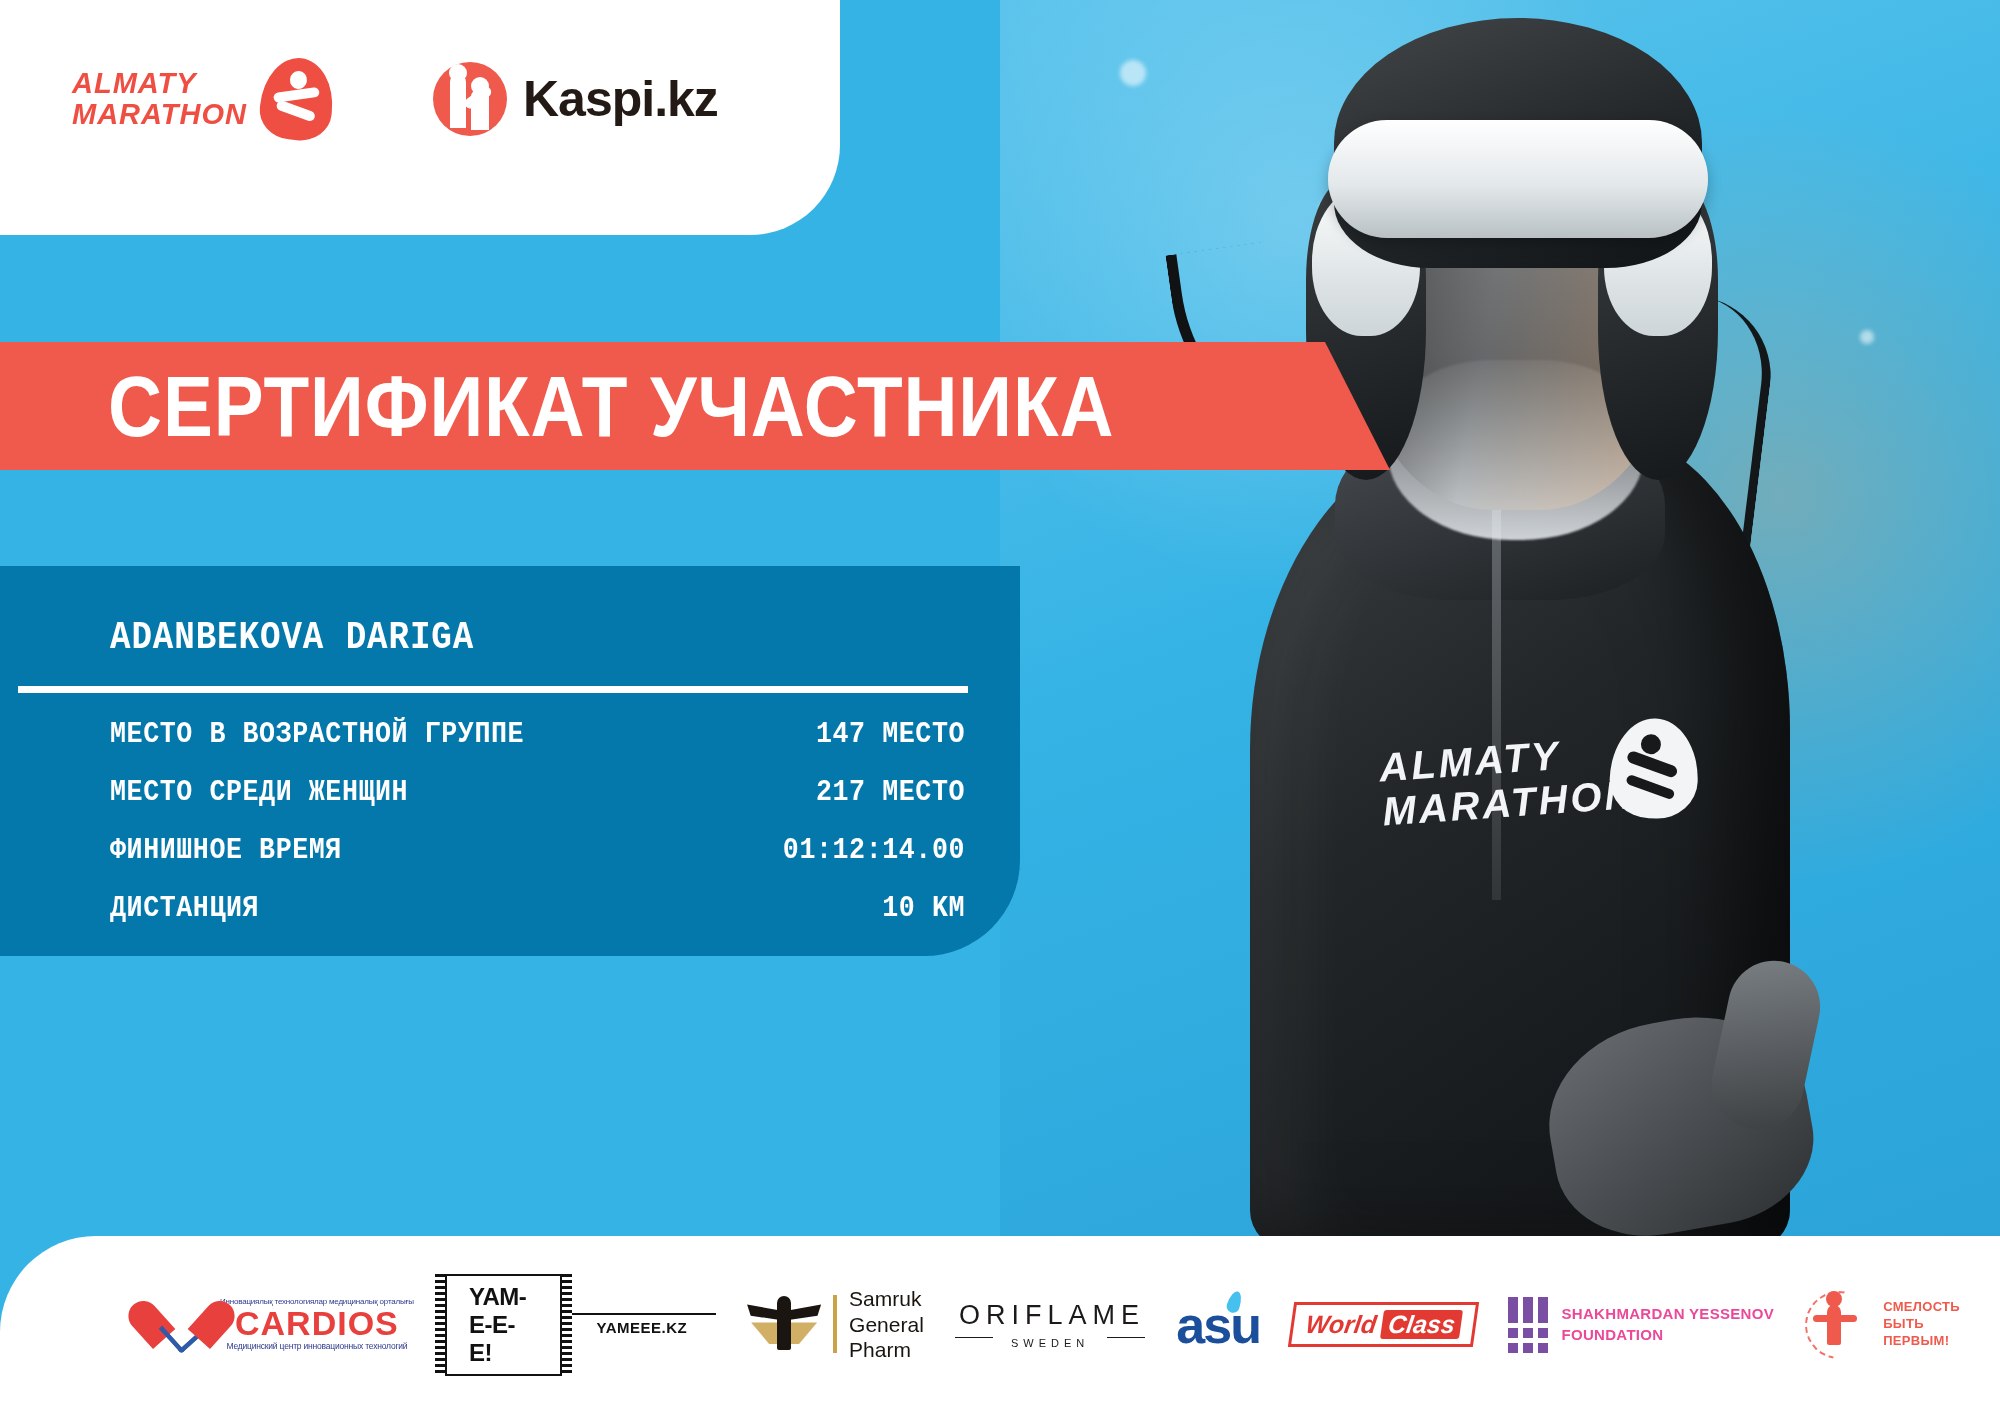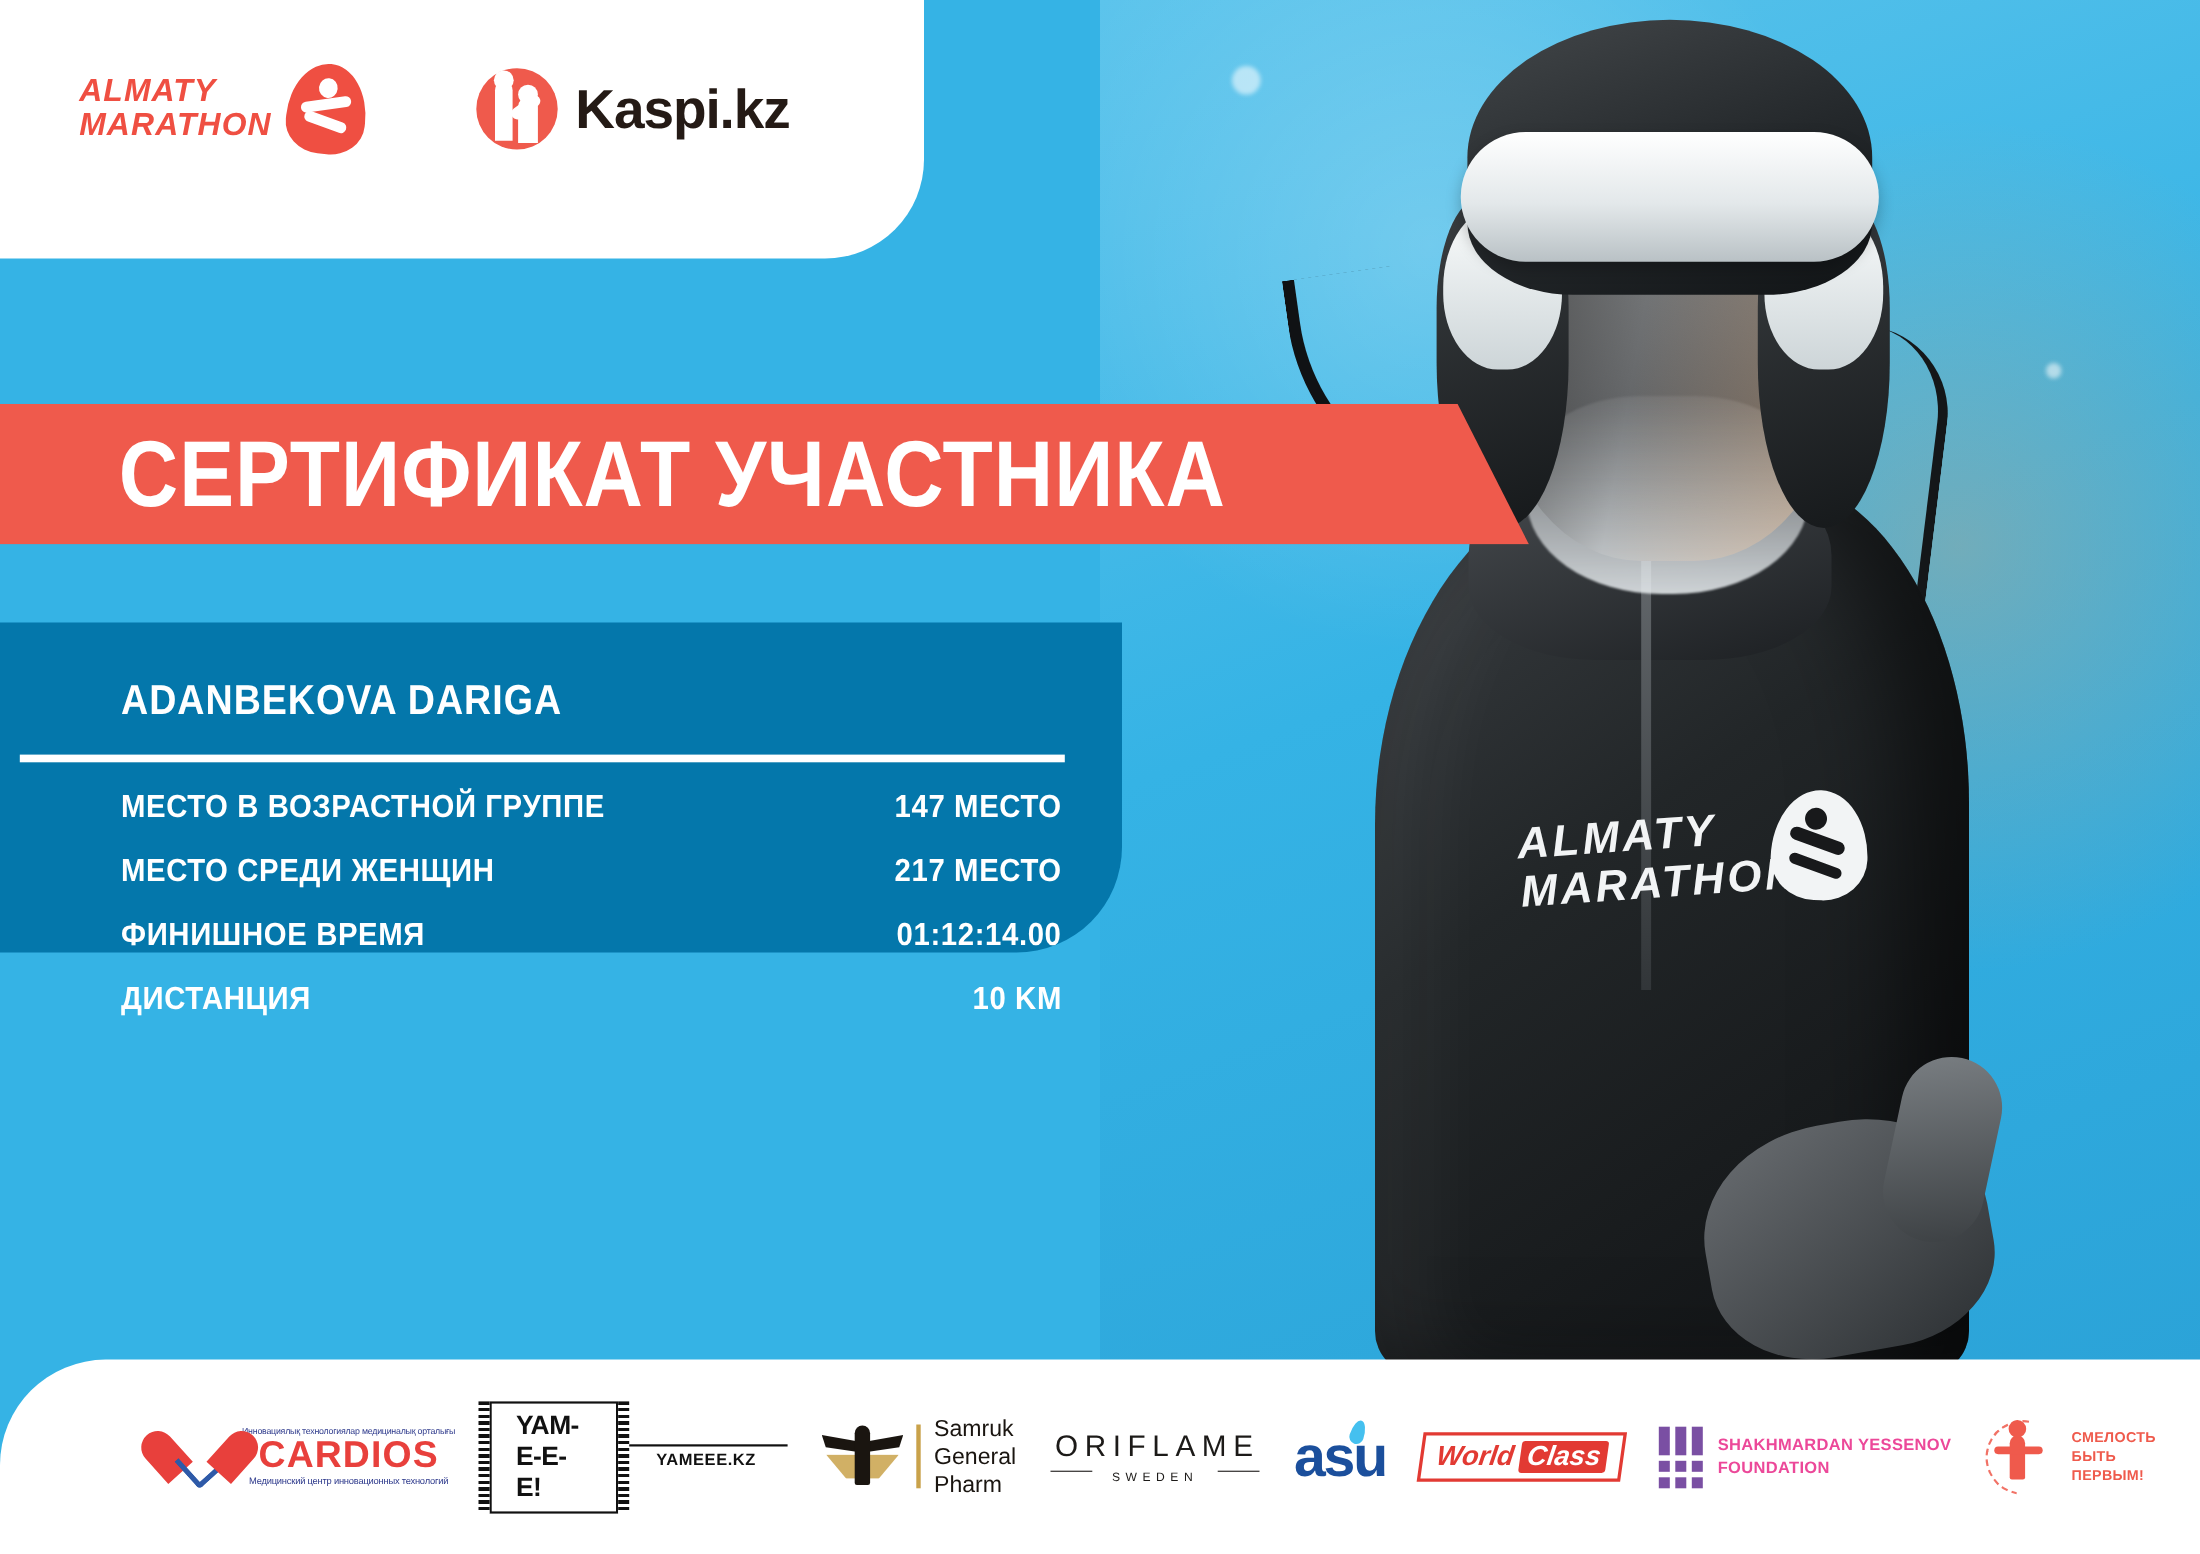--- a/index.html
+++ b/index.html
@@ -216,44 +216,45 @@
   .kaspi-mark .p3 {
     position: absolute; left: 30px; top: 30px; width: 30px; height: 11px;
     background: #fff; border-radius: 6px; transform: rotate(-36deg);
   }
   .kaspi-word {
     color: #241a15; font-weight: 700; font-size: 50px; letter-spacing: -1px;
   }
 
   
   .title-band {
-    position: absolute; left: 0; top: 367px;
+    position: absolute; left: 0; top: 342px;
     width: 1390px; height: 128px;
     background: #ef5a4c;
     clip-path: polygon(0 0, 1325px 0, 1390px 100%, 0 100%);
     display: flex; align-items: center;
   }
   .title-text {
     margin-left: 108px;
     color: #ffffff;
     font-size: 85px;
     font-weight: 700;
     letter-spacing: 1px;
     transform: scaleX(0.88);
     transform-origin: left center;
     white-space: nowrap;
     line-height: 1;
   }
 
   
   .results-panel {
     position: absolute; left: 0; top: 566px;
-    width: 1020px; height: 300px;
+    width: 1020px; height: 390px;
     background: #0477ab;
     border-radius: 0 0 96px 0;
+    font-family: Liberation Mono, monospace;
   }
   .athlete-name {
     position: absolute; left: 110px; top: 50px;
     color: #ffffff; font-size: 38px; font-weight: 700;
     letter-spacing: 1px; transform: scaleX(0.9); transform-origin: left center;
     white-space: nowrap;
   }
   .divider {
     position: absolute; left: 18px; top: 120px;
     width: 950px; height: 7px; background: #ffffff;

